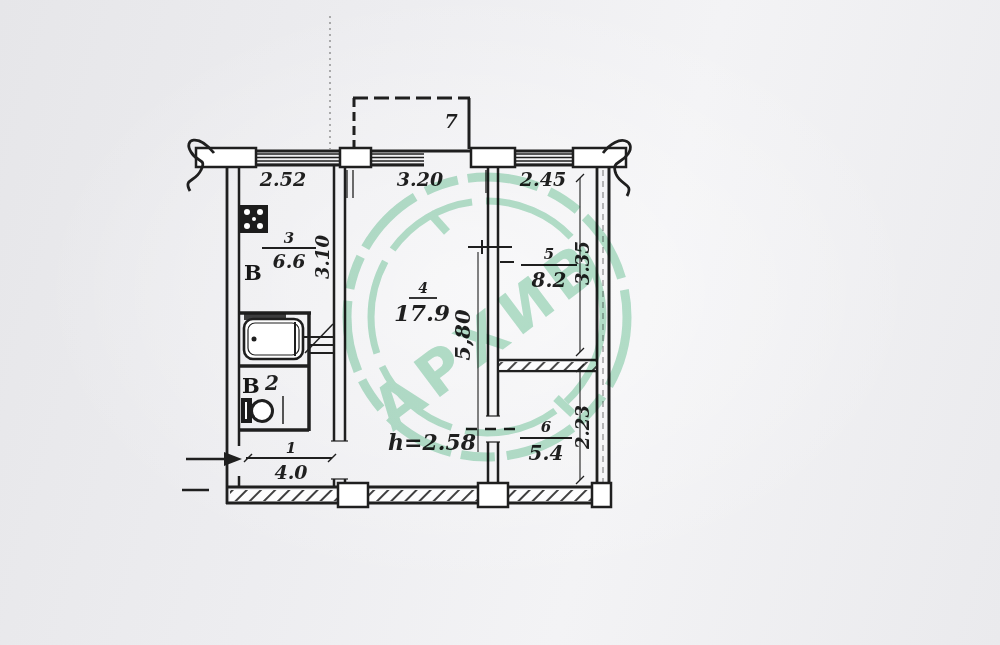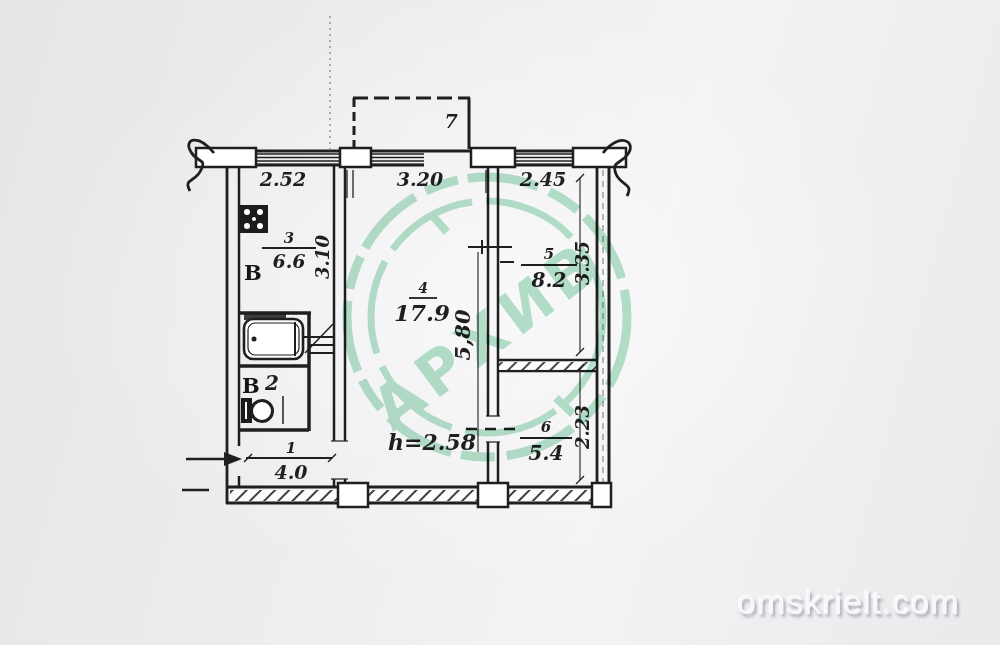--- a/index.html
+++ b/index.html
@@ -217,14 +217,13 @@
 
   <g style="mix-blend-mode:multiply" opacity="0.8">
     <circle cx="487" cy="317" r="140" fill="none" stroke-width="9" stroke-dasharray="72 12 34 10" stroke="#a5dcc0"></circle>
     <circle cx="487" cy="317" r="116" fill="none" stroke-width="7" stroke-dasharray="95 14" stroke="#a5dcc0"></circle>
     <line x1="430" y1="213" x2="447" y2="232" stroke-width="8" stroke="#a5dcc0"></line>
     <line x1="556" y1="398" x2="573" y2="414" stroke-width="8" stroke="#a5dcc0"></line>
     <text class="stamp-text" transform="rotate(-37 487 335)" x="487" y="356" font-size="60" text-anchor="middle" fill="#a5dcc0">АРХИВ</text>
   </g>
 </svg>
 
-<div class="watermark">omskrielt.com</div>
 </div>
 
 </body></html>

